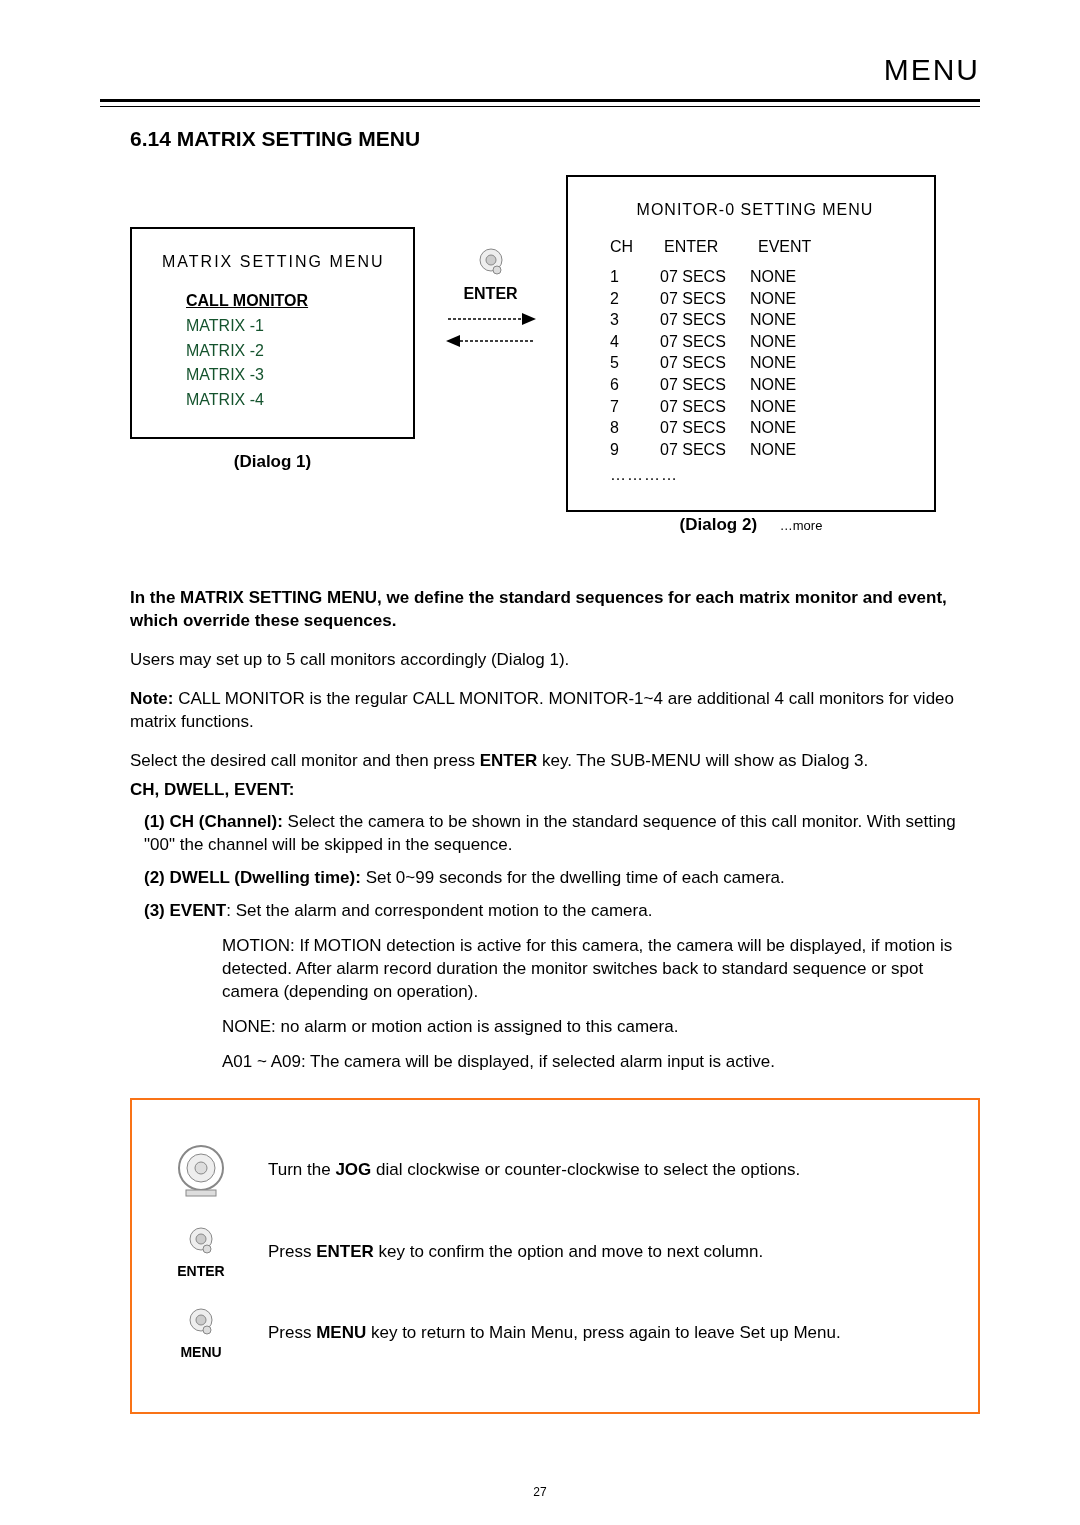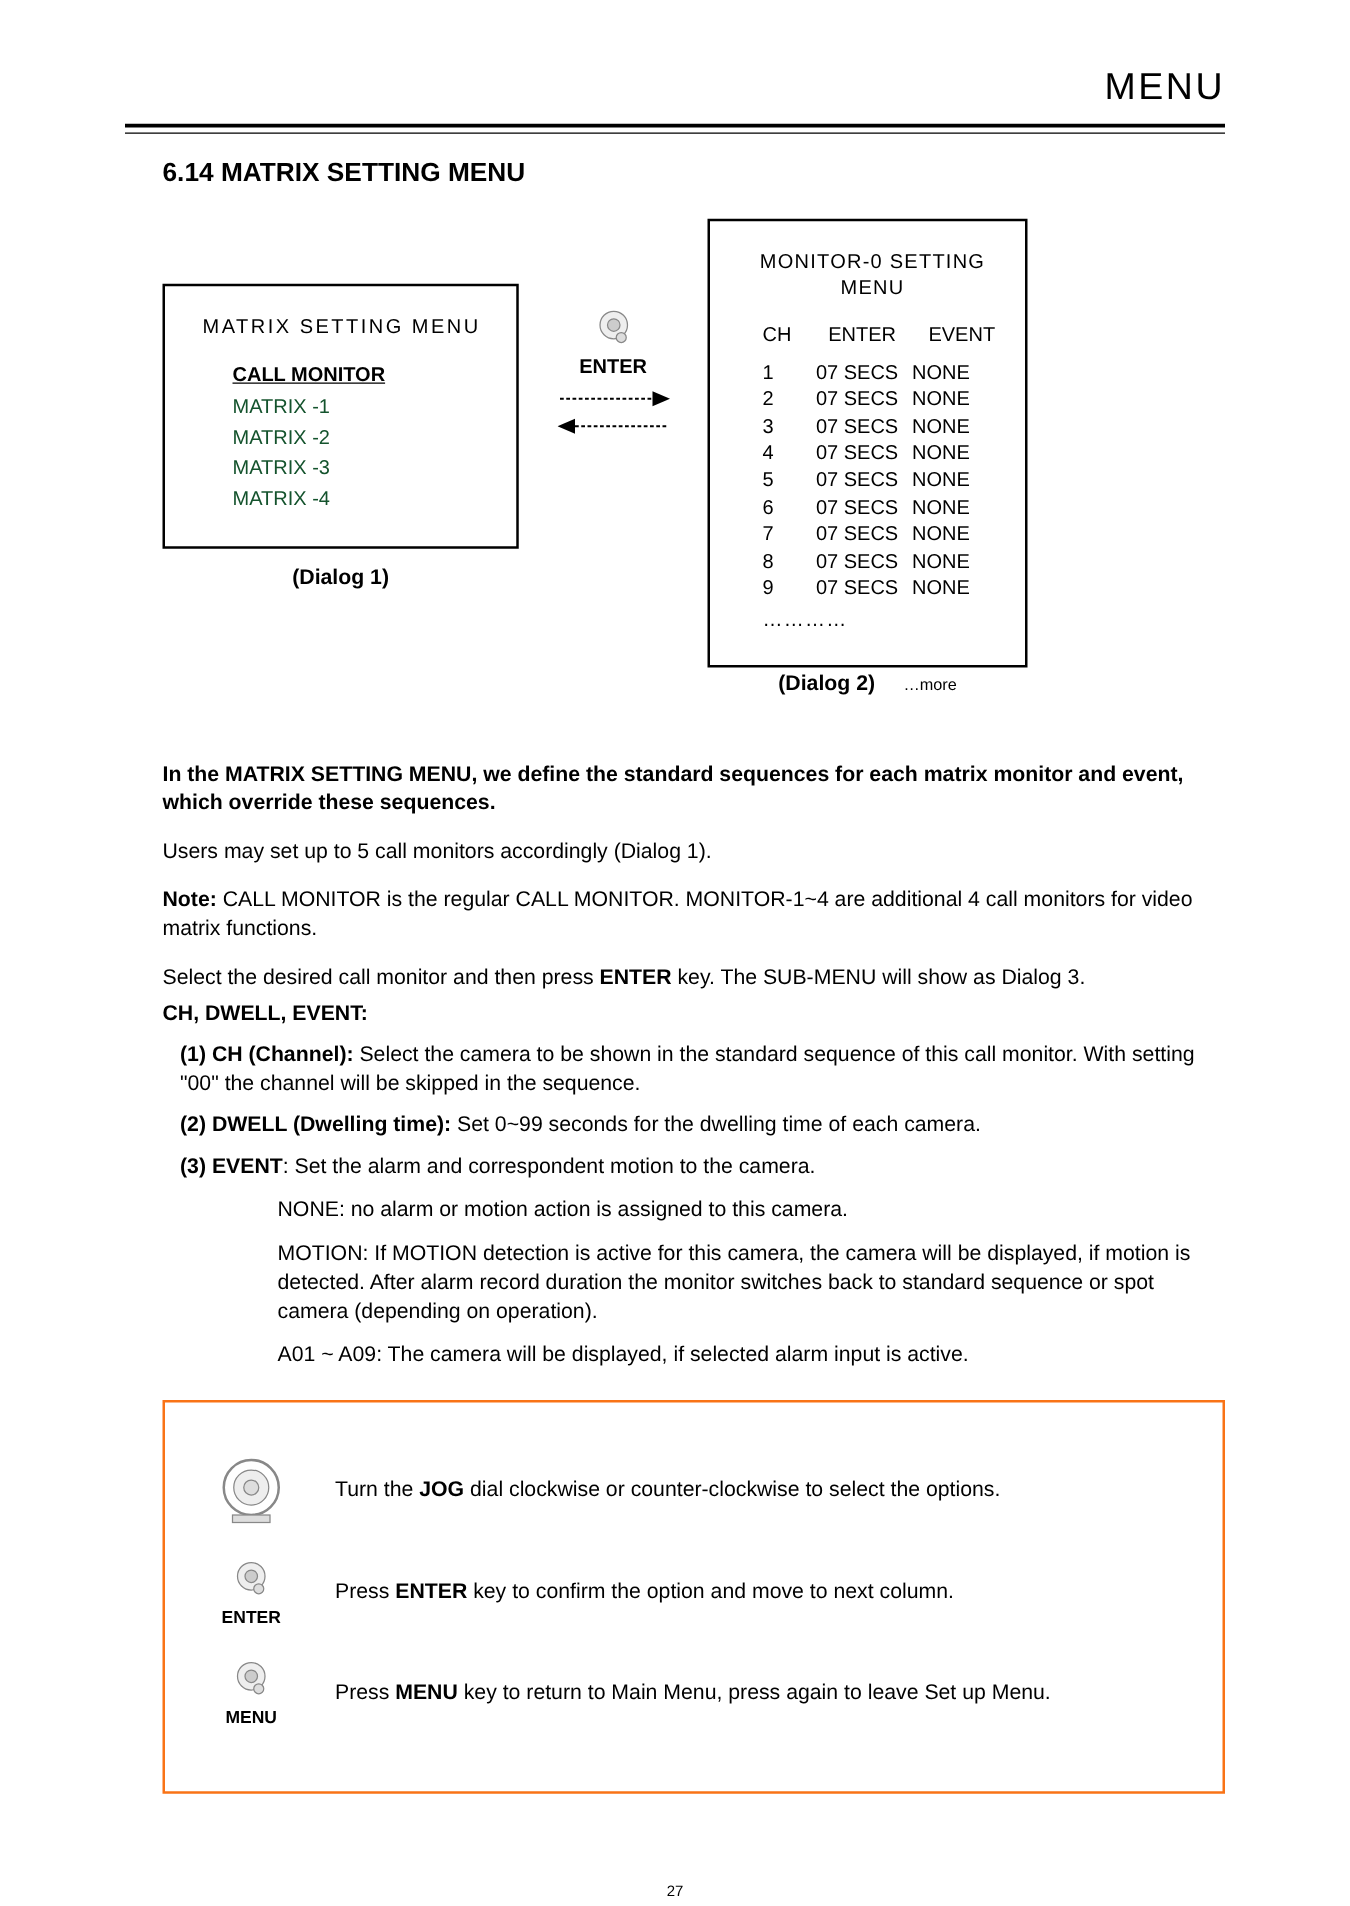--- a/index.html
+++ b/index.html
@@ -11,24 +11,24 @@
     .figures-row { display: flex; align-items: flex-start; gap: 18px; margin-left: 30px; margin-bottom: 50px; }
     .dialog-box { border: 2px solid #000; padding: 22px 22px 24px 30px; font-size: 16px; }
     .dialog-box.dlg1 { width: 285px; margin-top: 52px; }
     .dialog-box .title { margin-bottom: 18px; letter-spacing: 2px; }
     .dialog-box .list-item { margin: 3px 0 3px 24px; }
     .dialog-box .selected { font-weight: bold; text-decoration: underline; }
     .red { color: #14532d; }
     .dlg1-caption { text-align: center; font-weight: bold; margin-top: 12px; }
     .enter-block { width: 115px; text-align: center; margin-top: 70px; }
     .enter-label { font-weight: bold; margin-top: 4px; margin-bottom: 6px; font-size: 16px; }
-    .dialog-box.dlg2 { width: 256px; }
+    .dialog-box.dlg2 { width: 370px; }
     .dlg2 .title { text-align: center; margin-bottom: 16px; letter-spacing: 1px; }
     .dlg2-table { margin-left: 12px; }
-    .dlg2-head { display: flex; gap: 18px; margin-bottom: 8px; }
+    .dlg2-head { display: flex; gap: 4px; margin-bottom: 8px; }
     .dlg2-head span:nth-child(1){ width: 50px; }
     .dlg2-head span:nth-child(2){ width: 90px; }
     .dlg2-head span:nth-child(3){ width: 80px; }
     .dlg2-row { display:flex; }
     .dlg2-row span:nth-child(1){ width:50px; }
     .dlg2-row span:nth-child(2){ width:90px; }
     .dlg2-row span:nth-child(3){ width:80px; }
     .dlg2-ell { margin: 4px 0 0 12px; letter-spacing: 1px; }
     .dlg2-caption-row { text-align:center; margin-top:2px; }
     .dlg2-caption-row .cap { font-weight: bold; display:inline-block; }
@@ -159,22 +159,22 @@
   <p class="para bold">In the MATRIX SETTING MENU, we define the standard sequences for each matrix monitor and event, which override these sequences.</p>
   <p class="para">Users may set up to 5 call monitors accordingly (Dialog 1).</p>
   <p class="para"><span class="bold">Note:</span><span> CALL MONITOR is the regular CALL MONITOR. MONITOR-1~4 are additional 4 call monitors for video matrix functions.</span></p>
   <p class="para"><span>Select the desired call monitor and then press </span><span class="bold">ENTER</span><span> key. The SUB-MENU will show as Dialog 3.</span></p>
   <p class="bold" style="margin-top:-10px; margin-bottom:10px;">CH, DWELL, EVENT:</p>
 
   <p class="ol-item"><span class="bold">(1) CH (Channel):</span><span> Select the camera to be shown in the standard sequence of this call monitor. With setting "00" the channel will be skipped in the sequence.</span></p>
   <p class="ol-item"><span class="bold">(2) DWELL (Dwelling time):</span><span> Set 0~99 seconds for the dwelling time of each camera.</span></p>
   <p class="ol-item"><span class="bold">(3) EVENT</span><span>: Set the alarm and correspondent motion to the camera.</span></p>
 
+  <p class="sub-p">MOTION: If MOTION detection is active for this camera, the camera will be displayed, if motion is detected. After alarm record duration the monitor switches back to standard sequence or spot camera (depending on operation).</p>
   <p class="sub-p">NONE: no alarm or motion action is assigned to this camera.</p>
-  <p class="sub-p">MOTION: If MOTION detection is active for this camera, the camera will be displayed, if motion is detected. After alarm record duration the monitor switches back to standard sequence or spot camera (depending on operation).</p>
   <p class="sub-p">A01 ~ A09: The camera will be displayed, if selected alarm input is active.</p>
 </div>
 
 <div class="controls-box">
   <div class="control-row">
     <div class="control-icon">
       <svg width="58" height="58" viewBox="0 0 58 58">
           <circle cx="29" cy="26" r="22" fill="none" stroke="#888" stroke-width="2"></circle>
           <circle cx="29" cy="26" r="14" fill="#eee" stroke="#888"></circle>
           <circle cx="29" cy="26" r="6" fill="#ddd" stroke="#888"></circle>

